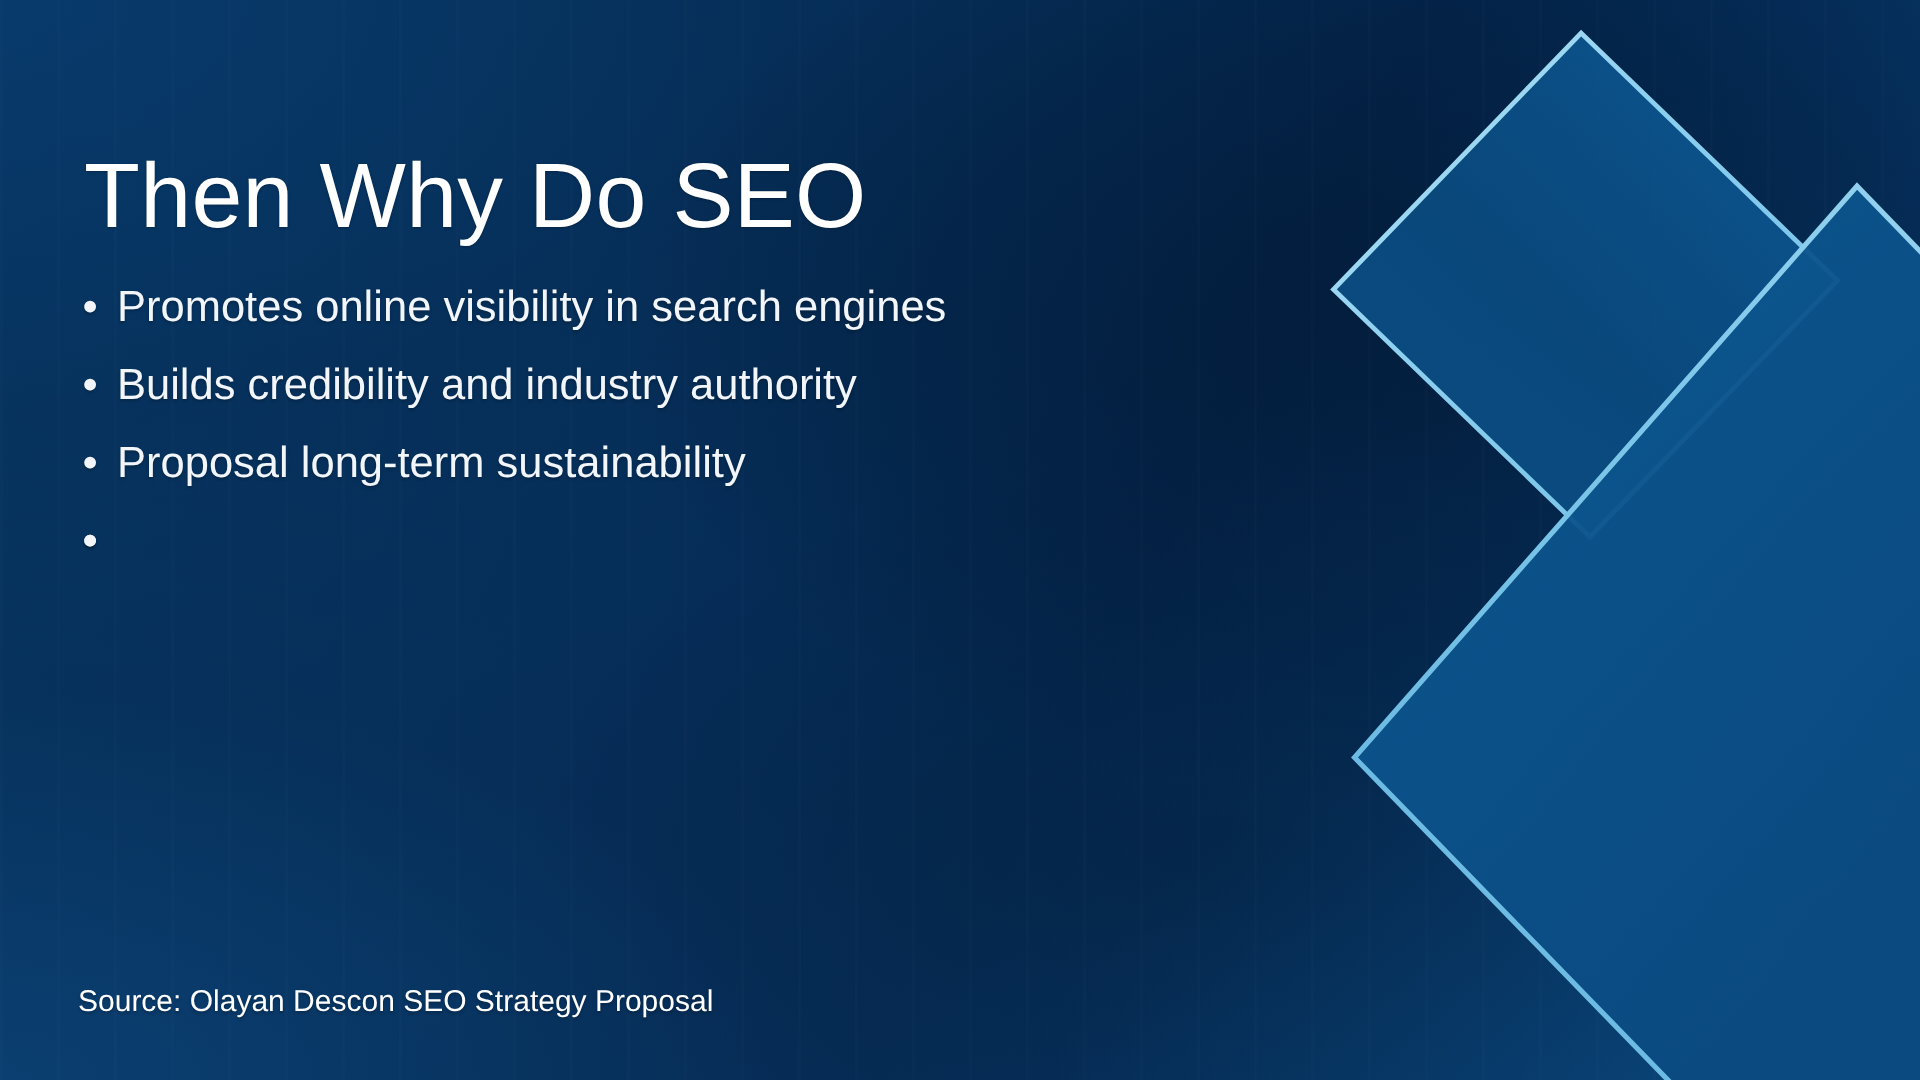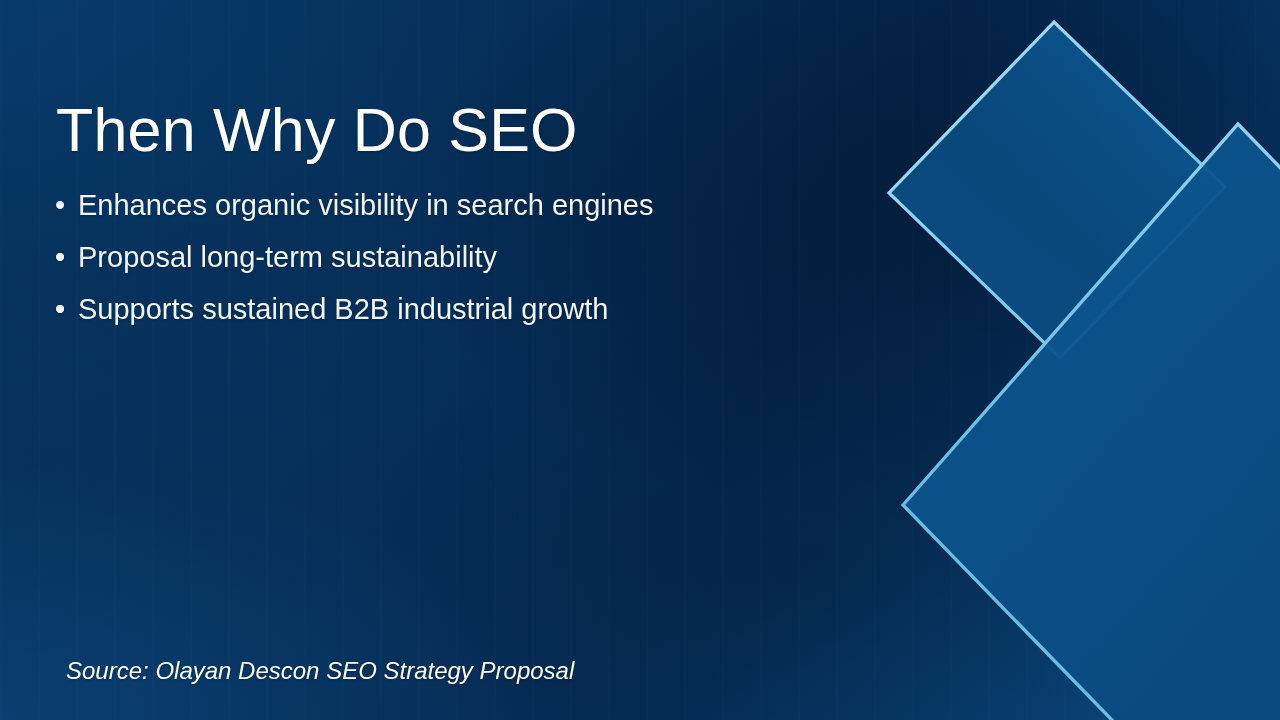--- a/index.html
+++ b/index.html
@@ -103,24 +103,23 @@
     position: absolute;
     left: 1px;
     top: 0;
     font-size: 29px;
     line-height: 39px;
     color: #f2f6fa;
   }
 
   .source {
     position: absolute;
-    left: 66px;
+    left: 52px;
     top: 657px;
-    font-size: 24px;
-    font-style: italic;
+    font-size: 20px;
     color: #ffffff;
     white-space: nowrap;
     text-shadow: 0 1px 2px rgba(0,0,0,0.25);
   }
 </style>
 </head>
 <body>
 
 <div class="slide">
 
@@ -163,34 +162,34 @@
     </svg>
   </div>
 
   <div class="content">
 
     <h1 class="title">Then Why Do SEO</h1>
 
     <ul class="bullets">
       <li class="bullet">
         <span class="marker">•</span>
-        <span>Enhances organic visibility in search engines</span>
+        <span>Promotes online visibility in search engines</span>
       </li>
       <li class="bullet">
         <span class="marker">•</span>
+        <span>Builds credibility and industry authority</span>
       </li>
       <li class="bullet">
         <span class="marker">•</span>
         <span>Proposal long-term sustainability</span>
       </li>
       <li class="bullet">
         <span class="marker">•</span>
       </li>
       <li class="bullet">
         <span class="marker">•</span>
-        <span>Supports sustained B2B industrial growth</span>
       </li>
     </ul>
 
     <div class="source">Source: Olayan Descon SEO Strategy Proposal</div>
 
   </div>
 </div>
 
 </body></html>

